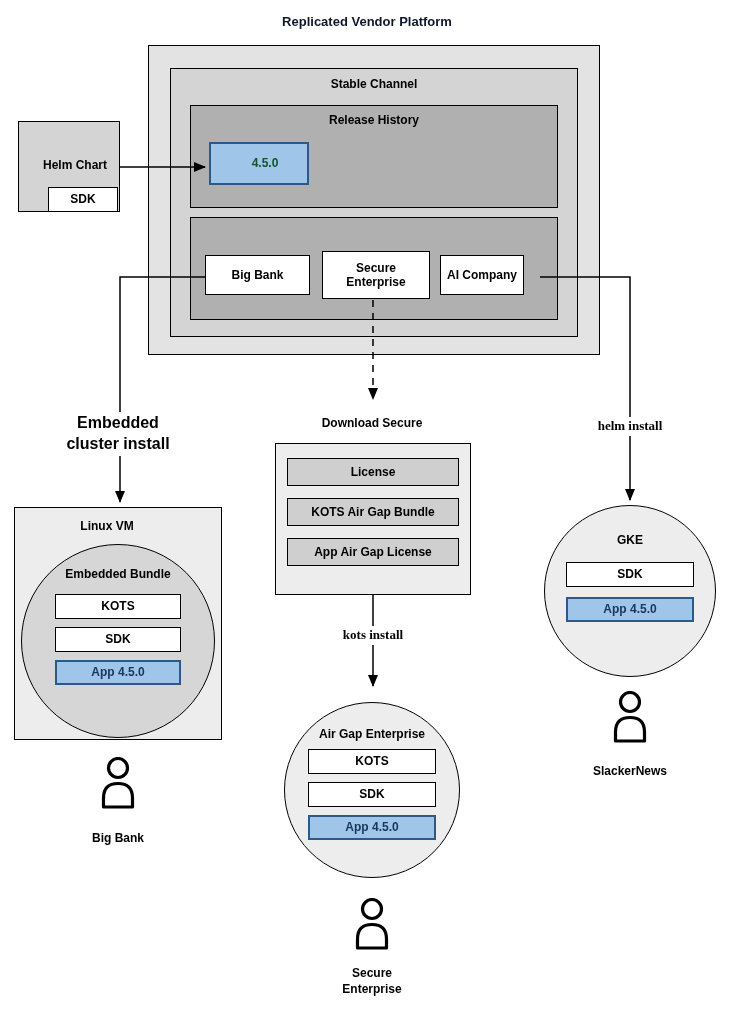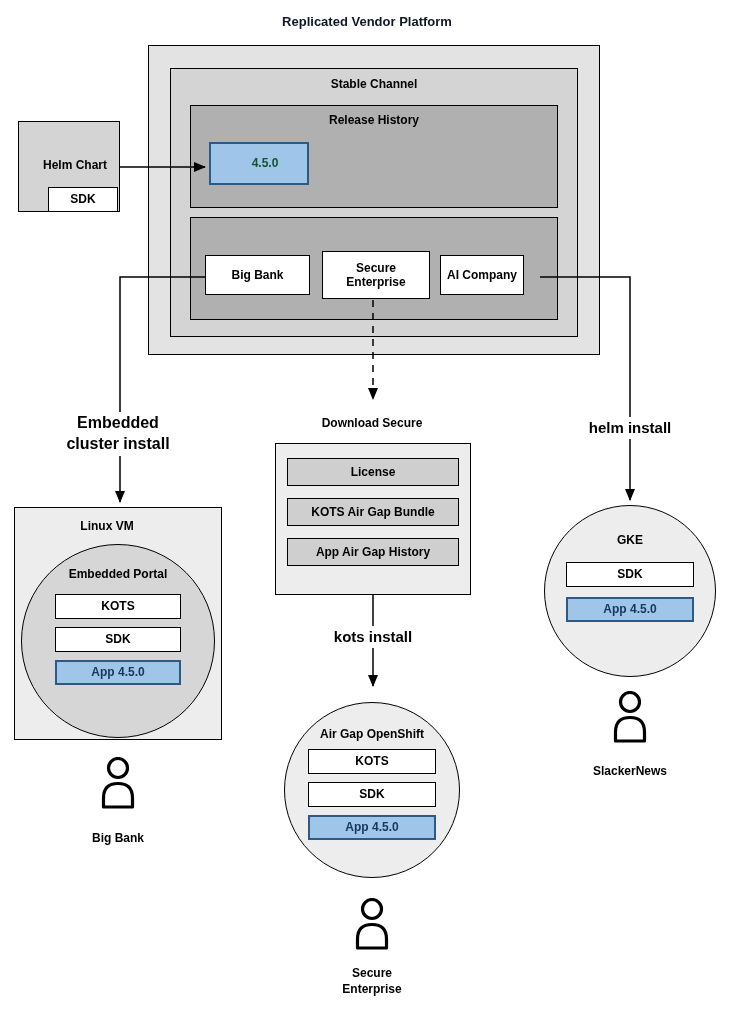--- a/index.html
+++ b/index.html
@@ -13,21 +13,21 @@
   .g-outer { background:#e3e3e3; }
   .g-mid   { background:#d4d4d4; }
   .g-dark  { background:#b0b0b0; }
   .g-light { background:#ededed; }
   .g-circ  { background:#d6d6d6; }
   .g-item  { background:#cfcfcf; }
   .circle { border-radius:50%; }
   .hl { border:2px solid #2d5986; }
   .edgelabel { position:absolute; text-align:center; font-weight:bold; font-size:16px;
                background:#fff; line-height:1.3; z-index:6; padding:1px 2px; }
-  .mono { font-family:Liberation Sans, sans-serif; font-size:15px; }
+  .mono { font-family:Liberation Serif, serif; font-size:13px; }
   .connectors { position:absolute; left:0; top:0; z-index:5; pointer-events:none; }
   .title { position:absolute; text-align:center; font-weight:bold; font-size:13px; color:#0f172a; }
   .person { position:absolute; }
 </style>
 </head>
 <body>
 
 <div class="canvas">
 
   <div class="title" style="left:167px; top:14px; width:400px;">Replicated Vendor Platform</div>
@@ -48,43 +48,43 @@
 
   <div class="box g-mid" style="left:18px; top:121px; width:102px; height:91px;"></div>
   <div class="toplabel" style="left:18px; top:158px; width:114px;">Helm Chart</div>
   <div class="box cell white" style="left:48px; top:187px; width:70px; height:25px;">SDK</div>
 
   <div class="edgelabel" style="left:56px; top:412px; width:124px;">Embedded cluster install</div>
 
   <div class="box g-light" style="left:14px; top:507px; width:208px; height:233px;"></div>
   <div class="toplabel" style="left:14px; top:519px; width:186px;">Linux VM</div>
   <div class="box g-circ circle" style="left:21px; top:544px; width:194px; height:194px;"></div>
-  <div class="toplabel" style="left:21px; top:567px; width:194px;">Embedded Portal</div>
+  <div class="toplabel" style="left:21px; top:567px; width:194px;">Embedded Bundle</div>
   <div class="box cell white" style="left:55px; top:594px; width:126px; height:25px;">KOTS</div>
   <div class="box cell white" style="left:55px; top:627px; width:126px; height:25px;">SDK</div>
   <div class="box cell hl" style="left: 55px; top: 660px; width: 126px; height: 25px; background: rgb(159, 197, 232); border-color: rgb(45, 89, 134); color: rgb(23, 55, 94);">App 4.5.0</div>
 
   <div class="person" style="left:94px; top:757px;">
     <svg width="48" height="56" viewBox="0 0 48 56">
       <circle cx="24" cy="11" r="9.5" fill="none" stroke="#000" stroke-width="3.2"></circle>
       <path d="M 9.5 50 L 9.5 41 Q 9.5 26.5 24 26.5 Q 38.5 26.5 38.5 41 L 38.5 50 Z" fill="none" stroke="#000" stroke-width="3.2" stroke-linejoin="round"></path>
     </svg>
   </div>
   <div class="toplabel" style="left:58px; top:831px; width:120px;">Big Bank</div>
 
   <div class="toplabel" style="left:297px; top:416px; width:150px;">Download Secure</div>
   <div class="box g-light" style="left:275px; top:443px; width:196px; height:152px;"></div>
   <div class="box cell g-item" style="left:287px; top:458px; width:172px; height:28px;">License</div>
   <div class="box cell g-item" style="left:287px; top:498px; width:172px; height:28px;">KOTS Air Gap Bundle</div>
-  <div class="box cell g-item" style="left:287px; top:538px; width:172px; height:28px;">App Air Gap History</div>
+  <div class="box cell g-item" style="left:287px; top:538px; width:172px; height:28px;">App Air Gap License</div>
 
   <div class="edgelabel mono" style="left:318px; top:626px; width:110px;">kots install</div>
 
   <div class="box g-light circle" style="left:284px; top:702px; width:176px; height:176px;"></div>
-  <div class="toplabel" style="left:284px; top:727px; width:176px;">Air Gap OpenShift</div>
+  <div class="toplabel" style="left:284px; top:727px; width:176px;">Air Gap Enterprise</div>
   <div class="box cell white" style="left:308px; top:749px; width:128px; height:25px;">KOTS</div>
   <div class="box cell white" style="left:308px; top:782px; width:128px; height:25px;">SDK</div>
   <div class="box cell hl" style="left: 308px; top: 815px; width: 128px; height: 25px; background: rgb(159, 197, 232); border-color: rgb(45, 89, 134); color: rgb(23, 55, 94);">App 4.5.0</div>
 
   <div class="person" style="left:348px; top:898px;">
     <svg width="48" height="56" viewBox="0 0 48 56">
       <circle cx="24" cy="11" r="9.5" fill="none" stroke="#000" stroke-width="3.2"></circle>
       <path d="M 9.5 50 L 9.5 41 Q 9.5 26.5 24 26.5 Q 38.5 26.5 38.5 41 L 38.5 50 Z" fill="none" stroke="#000" stroke-width="3.2" stroke-linejoin="round"></path>
     </svg>
   </div>

